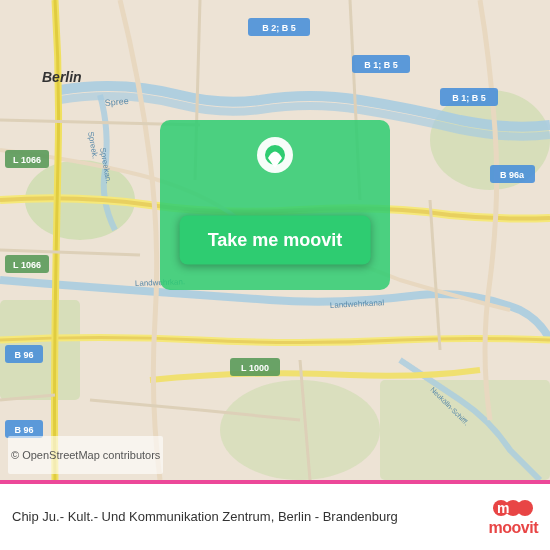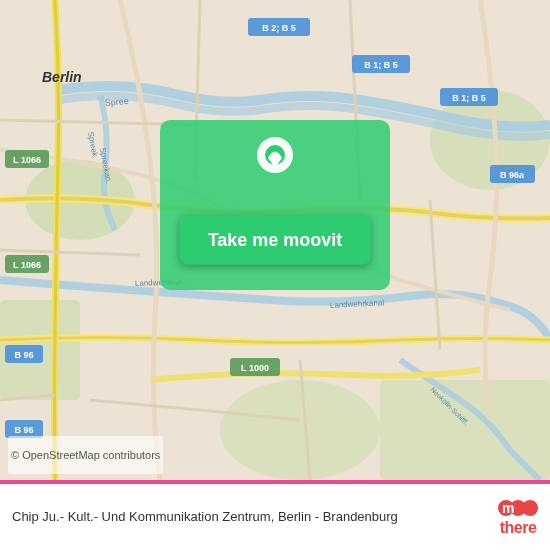--- a/index.html
+++ b/index.html
@@ -192,15 +192,15 @@
   <div class="footer-text">Chip Ju.- Kult.- Und Kommunikation Zentrum, Berlin - Brandenburg</div>
   <div class="moovit-logo">
 
     <svg width="40" height="22" viewBox="0 0 40 22">
       <circle cx="8" cy="11" r="8" fill="#e84545"></circle>
       <circle cx="20" cy="11" r="8" fill="#e84545"></circle>
       <circle cx="32" cy="11" r="8" fill="#e84545"></circle>
 
       <text x="4" y="16" font-size="14" fill="white" font-weight="bold">m</text>
     </svg>
-    <span style="font-size:16px;font-weight:bold;color:#e84545;letter-spacing:-0.5px;">there</span>
+    <span style="font-size:16px;font-weight:bold;color:#e84545;letter-spacing:-0.5px;">moovit</span>
   </div>
 </div>
 
 </body></html>

